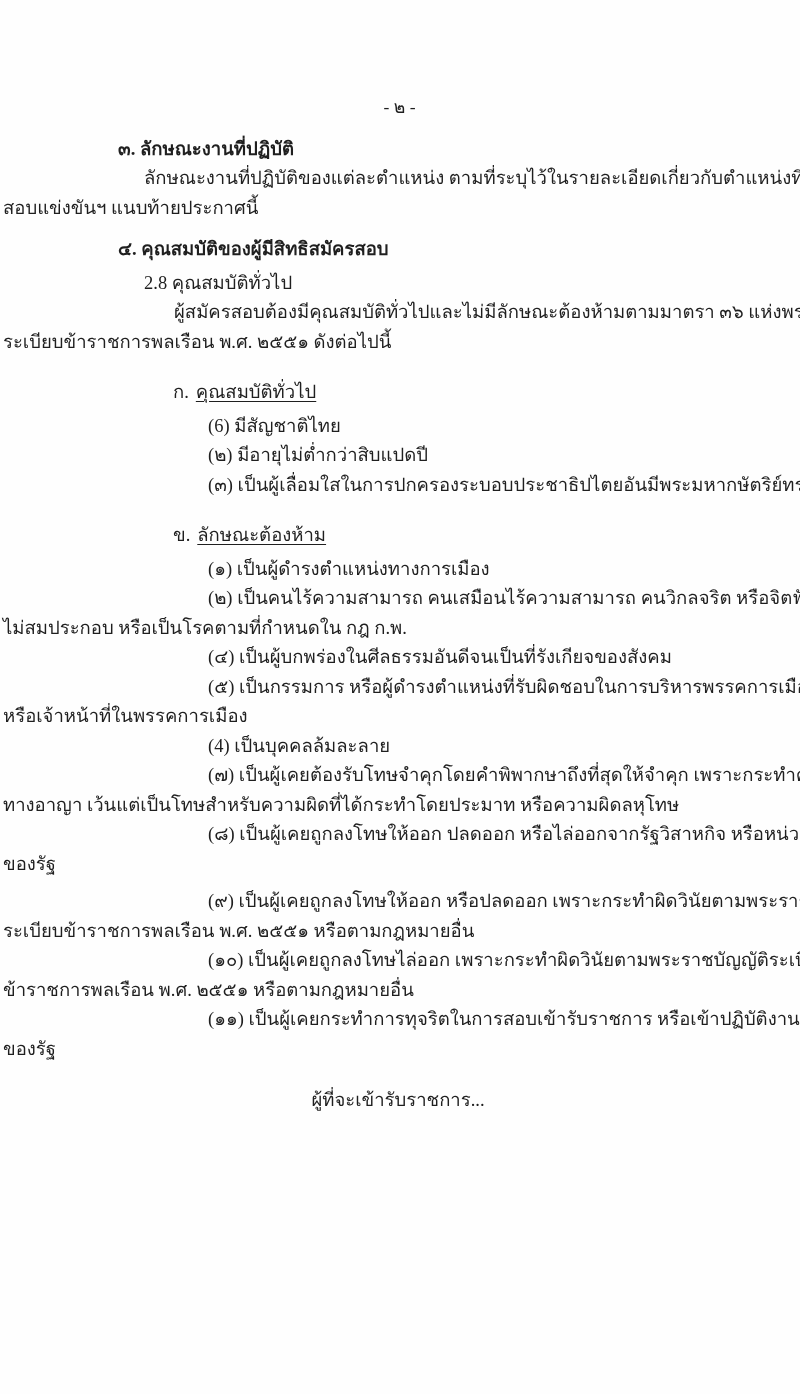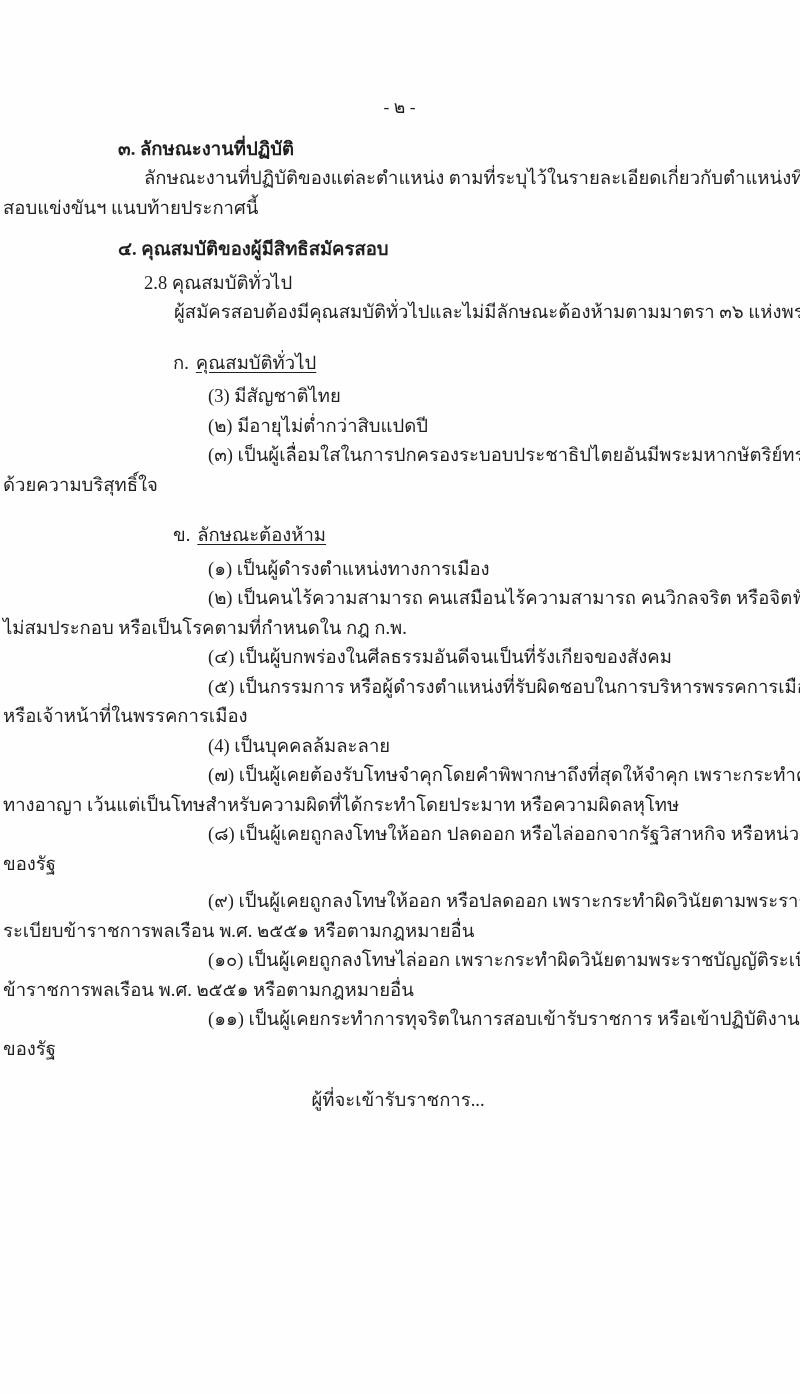--- a/index.html
+++ b/index.html
@@ -39,34 +39,34 @@
 
   <div class="line center pagenum">- ๒ -</div>
 
   <div class="line bold ind-h mt-sec">๓. ลักษณะงานที่ปฏิบัติ</div>
   <div class="line ind-p1">ลักษณะงานที่ปฏิบัติของแต่ละตำแหน่ง ตามที่ระบุไว้ในรายละเอียดเกี่ยวกับตำแหน่งที่รับสมัคร</div>
   <div class="line">สอบแข่งขันฯ แนบท้ายประกาศนี้</div>
 
   <div class="line bold ind-h mt-sec">๔. คุณสมบัติของผู้มีสิทธิสมัครสอบ</div>
   <div class="line ind-p1 mt-sub">2.8 คุณสมบัติทั่วไป</div>
   <div class="line ind-p2">ผู้สมัครสอบต้องมีคุณสมบัติทั่วไปและไม่มีลักษณะต้องห้ามตามมาตรา ๓๖ แห่งพระราชบัญญัติ</div>
+  <div class="line">ระเบียบข้าราชการพลเรือน พ.ศ. ๒๕๕๑ ดังต่อไปนี้</div>
 
   <div class="line ind-part mt-part mb-part">
     <span class="part-label">ก.</span><span class="u">คุณสมบัติทั่วไป</span>
   </div>
 
   <div>
-    <div class="line ind-item">(3) มีสัญชาติไทย</div>
+    <div class="line ind-item">(6) มีสัญชาติไทย</div>
   </div>
   <div>
     <div class="line ind-item">(๒) มีอายุไม่ต่ำกว่าสิบแปดปี</div>
   </div>
   <div>
     <div class="line ind-item">(๓) เป็นผู้เลื่อมใสในการปกครองระบอบประชาธิปไตยอันมีพระมหากษัตริย์ทรงเป็นประมุข</div>
-    <div class="line">ด้วยความบริสุทธิ์ใจ</div>
   </div>
 
   <div class="line ind-part mt-part mb-part">
     <span class="part-label">ข.</span><span class="u">ลักษณะต้องห้าม</span>
   </div>
 
   <div>
     <div class="line ind-item">(๑) เป็นผู้ดำรงตำแหน่งทางการเมือง</div>
   </div>
   <div>

